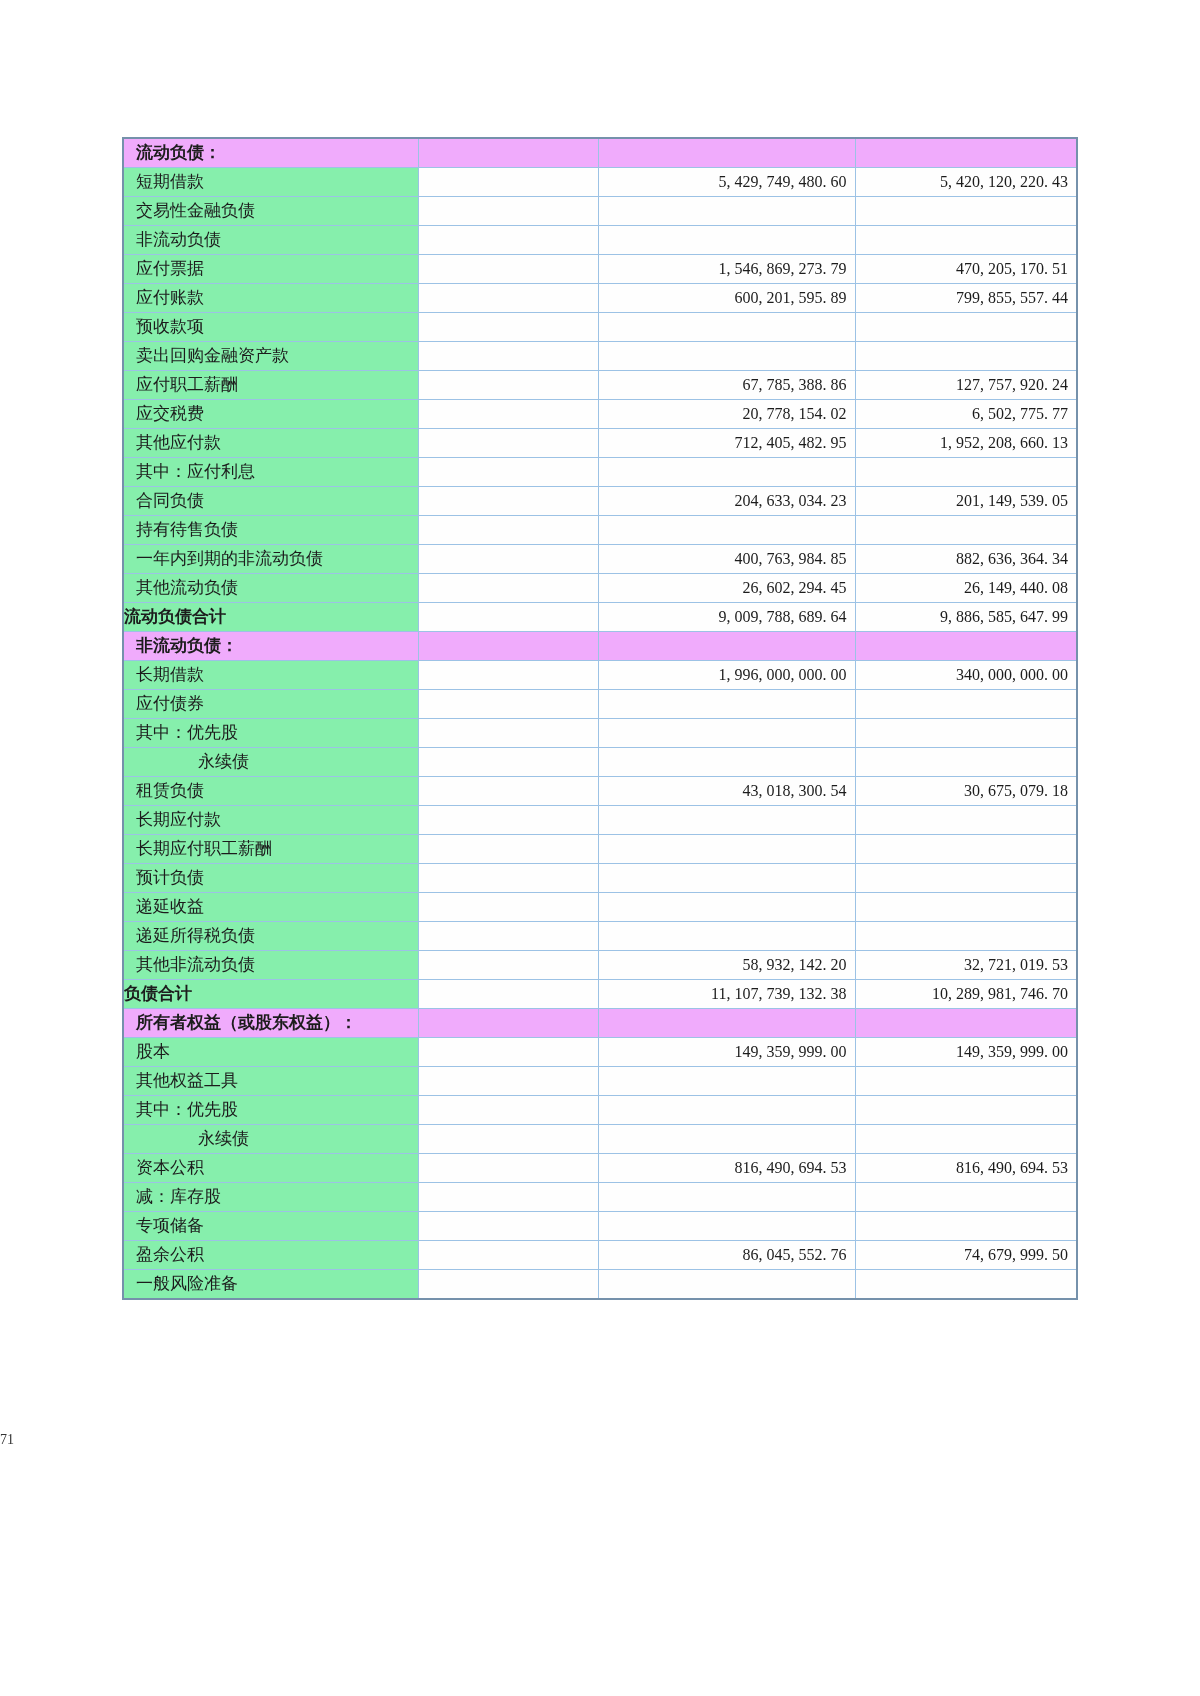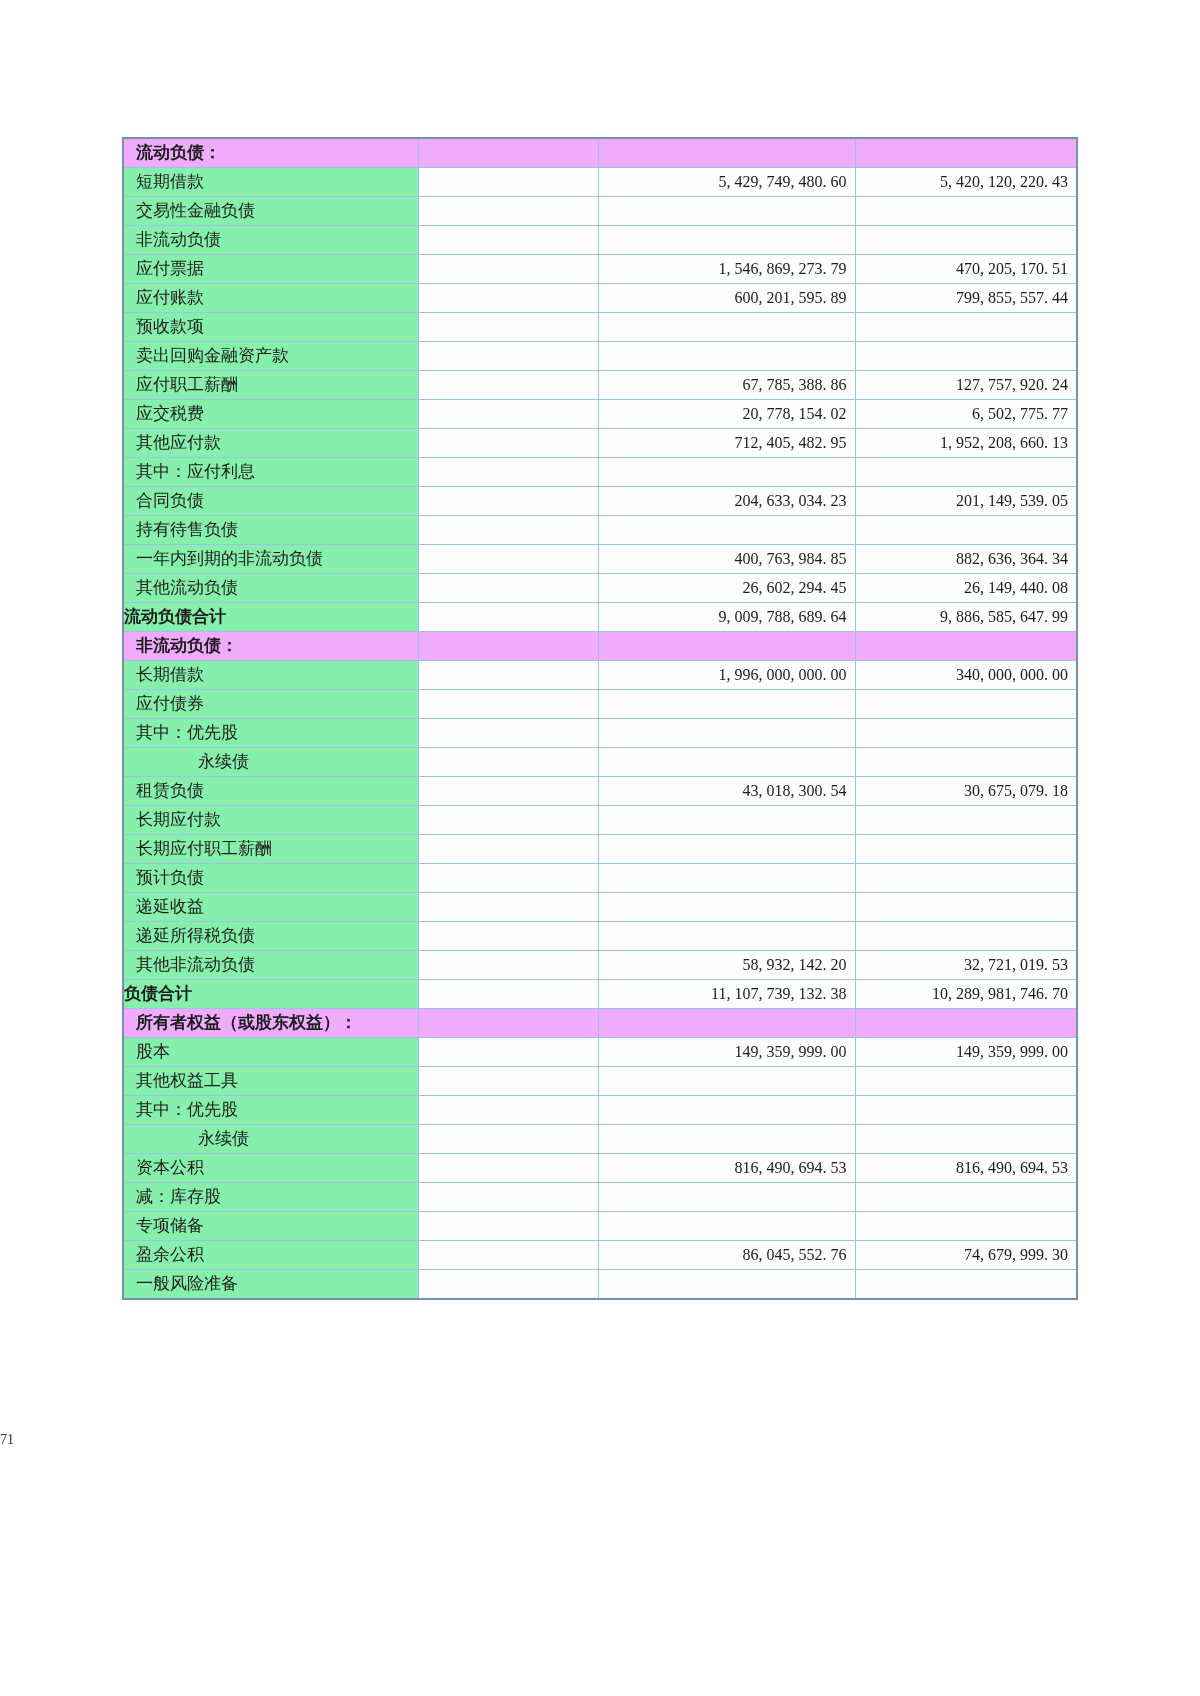--- a/index.html
+++ b/index.html
@@ -305,21 +305,21 @@
         <tr class="item">
           <td class="label">专项储备</td>
           <td class="notes"></td>
           <td class="num"></td>
           <td class="num"></td>
         </tr>
         <tr class="item">
           <td class="label">盈余公积</td>
           <td class="notes"></td>
           <td class="num">86, 045, 552. 76</td>
-          <td class="num">74, 679, 999. 30</td>
+          <td class="num">74, 679, 999. 50</td>
         </tr>
         <tr class="item">
           <td class="label">一般风险准备</td>
           <td class="notes"></td>
           <td class="num"></td>
           <td class="num"></td>
         </tr>
       </tbody>
   </table>
   <div class="page-number">71</div>

